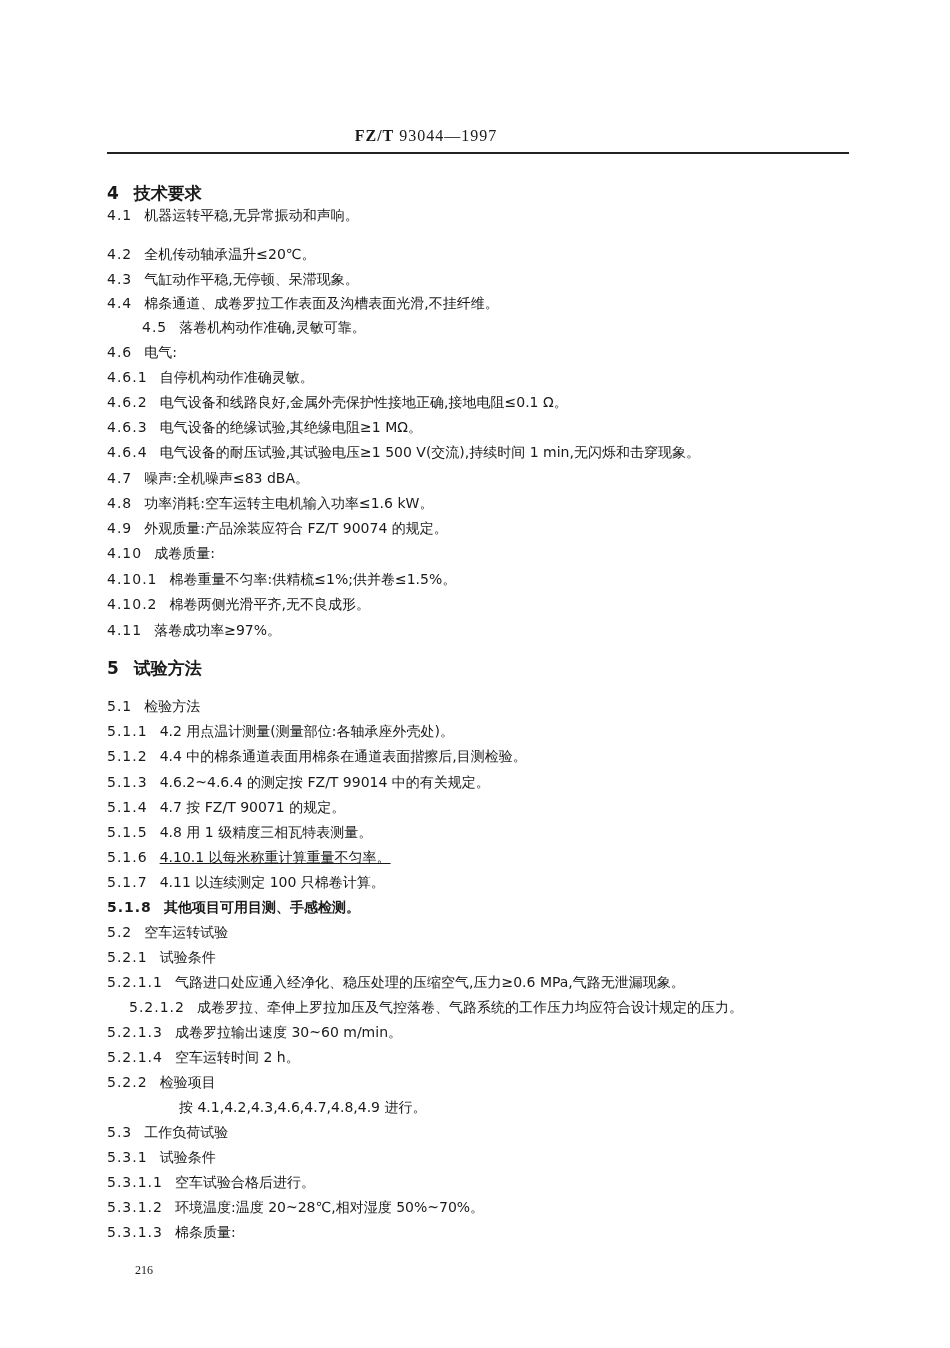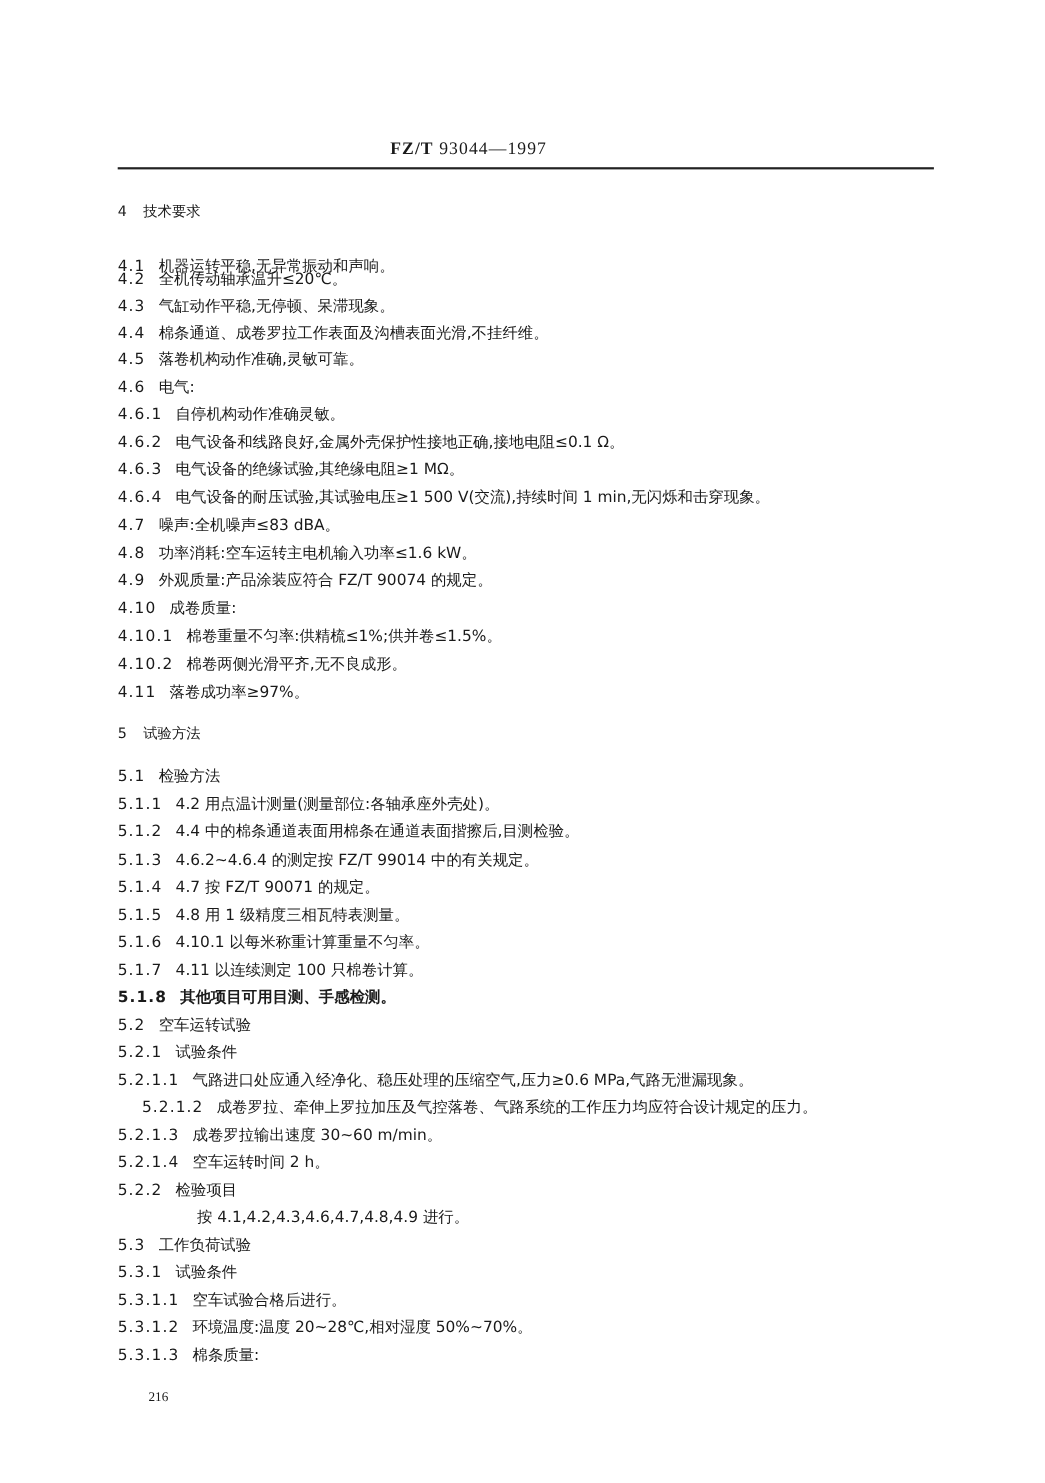--- a/index.html
+++ b/index.html
@@ -17,21 +17,21 @@
   .header-rule {
     position: absolute; left: 107px; width: 742px; top: 152px;
     height: 0; border-top: 2px solid #222;
   }
   .line {
     position: absolute; left: 107px; font-size: 14px; white-space: nowrap;
     line-height: 18px;
   }
   .line .num { display: inline-block; letter-spacing: 1px; }
   .line .txt { margin-left: 12px; }
-  .heading { font-weight: normal; font-size: 13px; }
+  .heading { font-weight: bold; font-size: 17px; }
   .heading .txt { margin-left: 14px; }
   .indent { left: 135px; margin-left: 44px; }
   .page-number {
     position: absolute; left: 135px; top: 1263px; font-size: 12px;
     font-family: "Liberation Serif", "DejaVu Serif", serif;
   }
 </style>
 </head>
 <body>
 
@@ -40,25 +40,25 @@
     <span class="code">FZ/T</span>
     <span>93044—1997</span>
   </div>
   <div class="header-rule"></div>
 </div>
 
 <div class="line heading" style="top:184px;">
   <span class="num">4</span><span class="txt">技术要求</span>
 </div>
 
-<div class="line" style="top:233px;"><span class="num">4.1</span><span class="txt">机器运转平稳,无异常振动和声响。</span></div>
+<div class="line" style="top:206px;"><span class="num">4.1</span><span class="txt">机器运转平稳,无异常振动和声响。</span></div>
 <div class="line" style="top:245px;"><span class="num">4.2</span><span class="txt">全机传动轴承温升≤20℃。</span></div>
 <div class="line" style="top:270px;"><span class="num">4.3</span><span class="txt">气缸动作平稳,无停顿、呆滞现象。</span></div>
 <div class="line" style="top:294px;"><span class="num">4.4</span><span class="txt">棉条通道、成卷罗拉工作表面及沟槽表面光滑,不挂纤维。</span></div>
-<div class="line" style="top:318px;"><span class="num">4.5</span><span class="txt">落卷机构动作准确,灵敏可靠。</span></div>
+<div class="line" style="top:318px;margin-left:35px;"><span class="num">4.5</span><span class="txt">落卷机构动作准确,灵敏可靠。</span></div>
 <div class="line" style="top:343px;"><span class="num">4.6</span><span class="txt">电气:</span></div>
 <div class="line" style="top:368px;"><span class="num">4.6.1</span><span class="txt">自停机构动作准确灵敏。</span></div>
 <div class="line" style="top:393px;"><span class="num">4.6.2</span><span class="txt">电气设备和线路良好,金属外壳保护性接地正确,接地电阻≤0.1 Ω。</span></div>
 <div class="line" style="top:418px;"><span class="num">4.6.3</span><span class="txt">电气设备的绝缘试验,其绝缘电阻≥1 MΩ。</span></div>
 <div class="line" style="top:443px;"><span class="num">4.6.4</span><span class="txt">电气设备的耐压试验,其试验电压≥1 500 V(交流),持续时间 1 min,无闪烁和击穿现象。</span></div>
 <div class="line" style="top:469px;"><span class="num">4.7</span><span class="txt">噪声:全机噪声≤83 dBA。</span></div>
 <div class="line" style="top:494px;"><span class="num">4.8</span><span class="txt">功率消耗:空车运转主电机输入功率≤1.6 kW。</span></div>
 <div class="line" style="top:519px;"><span class="num">4.9</span><span class="txt">外观质量:产品涂装应符合 FZ/T 90074 的规定。</span></div>
 <div class="line" style="top:544px;"><span class="num">4.10</span><span class="txt">成卷质量:</span></div>
 <div class="line" style="top:570px;"><span class="num">4.10.1</span><span class="txt">棉卷重量不匀率:供精梳≤1%;供并卷≤1.5%。</span></div>
@@ -68,21 +68,21 @@
 <div class="line heading" style="top:659px;">
   <span class="num">5</span><span class="txt">试验方法</span>
 </div>
 
 <div class="line" style="top:697px;"><span class="num">5.1</span><span class="txt">检验方法</span></div>
 <div class="line" style="top:722px;"><span class="num">5.1.1</span><span class="txt">4.2 用点温计测量(测量部位:各轴承座外壳处)。</span></div>
 <div class="line" style="top:747px;"><span class="num">5.1.2</span><span class="txt">4.4 中的棉条通道表面用棉条在通道表面揩擦后,目测检验。</span></div>
 <div class="line" style="top:773px;"><span class="num">5.1.3</span><span class="txt">4.6.2~4.6.4 的测定按 FZ/T 99014 中的有关规定。</span></div>
 <div class="line" style="top:798px;"><span class="num">5.1.4</span><span class="txt">4.7 按 FZ/T 90071 的规定。</span></div>
 <div class="line" style="top:823px;"><span class="num">5.1.5</span><span class="txt">4.8 用 1 级精度三相瓦特表测量。</span></div>
-<div class="line" style="top:848px;"><span class="num">5.1.6</span><span class="txt">4.10.1 以每米称重计算重量不匀率。</span></div>
+<div class="line" style="top:848px;text-decoration:underline;"><span class="num">5.1.6</span><span class="txt">4.10.1 以每米称重计算重量不匀率。</span></div>
 <div class="line" style="top:873px;"><span class="num">5.1.7</span><span class="txt">4.11 以连续测定 100 只棉卷计算。</span></div>
 <div class="line" style="top:898px;font-weight:bold;"><span class="num">5.1.8</span><span class="txt">其他项目可用目测、手感检测。</span></div>
 <div class="line" style="top:923px;"><span class="num">5.2</span><span class="txt">空车运转试验</span></div>
 <div class="line" style="top:948px;"><span class="num">5.2.1</span><span class="txt">试验条件</span></div>
 <div class="line" style="top:973px;"><span class="num">5.2.1.1</span><span class="txt">气路进口处应通入经净化、稳压处理的压缩空气,压力≥0.6 MPa,气路无泄漏现象。</span></div>
 <div class="line" style="top:998px;margin-left:22px;"><span class="num">5.2.1.2</span><span class="txt">成卷罗拉、牵伸上罗拉加压及气控落卷、气路系统的工作压力均应符合设计规定的压力。</span></div>
 <div class="line" style="top:1023px;"><span class="num">5.2.1.3</span><span class="txt">成卷罗拉输出速度 30~60 m/min。</span></div>
 <div class="line" style="top:1048px;"><span class="num">5.2.1.4</span><span class="txt">空车运转时间 2 h。</span></div>
 <div class="line" style="top:1073px;"><span class="num">5.2.2</span><span class="txt">检验项目</span></div>
 <div class="line indent" style="top:1098px;"><span class="txt" style="margin-left:0">按 4.1,4.2,4.3,4.6,4.7,4.8,4.9 进行。</span></div>

